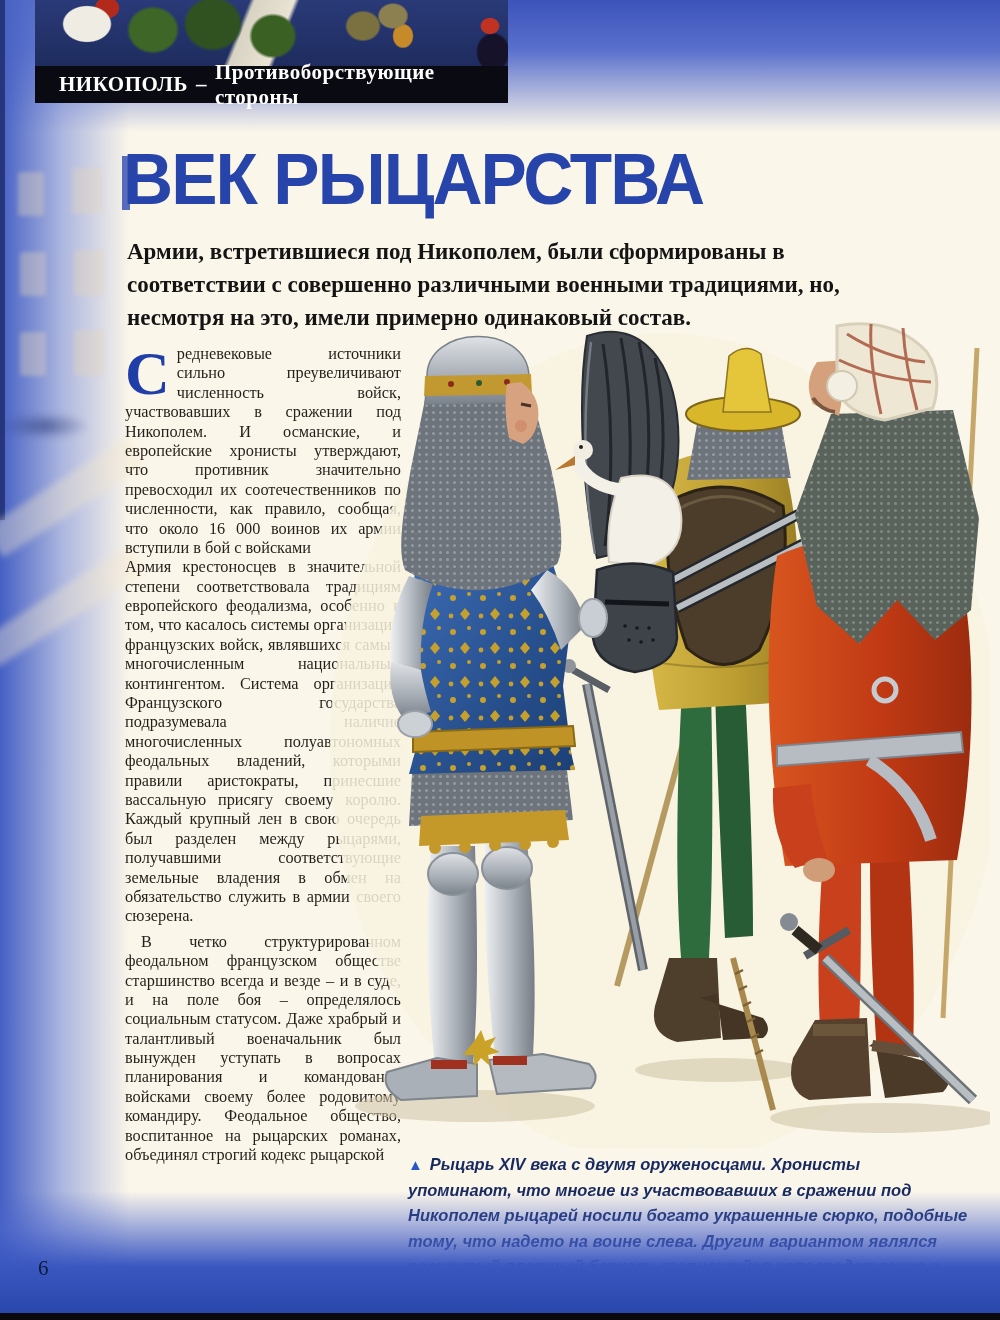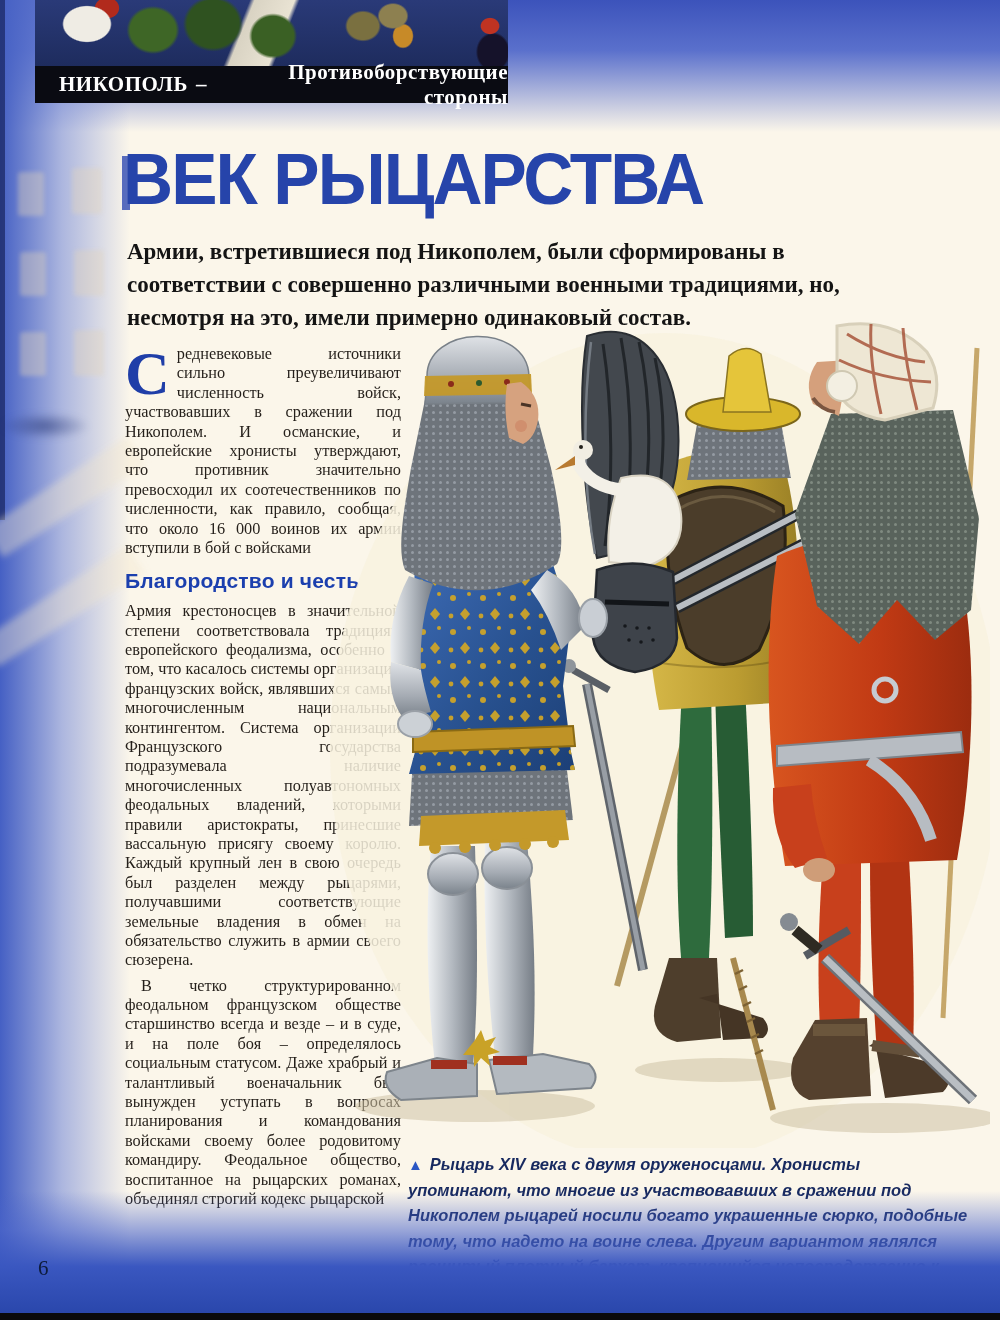--- a/index.html
+++ b/index.html
@@ -39,21 +39,21 @@
       radial-gradient(40px 38px at 238px 36px,#3a6024 52%,rgba(0,0,0,0) 60%),
       linear-gradient(112deg,rgba(0,0,0,0) 43%,#d9d3c3 44%,#e9e3d3 52%,rgba(0,0,0,0) 53%),
       radial-gradient(30px 26px at 328px 26px,#7a7040 52%,rgba(0,0,0,0) 60%),
       radial-gradient(26px 22px at 358px 16px,#8d8050 52%,rgba(0,0,0,0) 60%),
       radial-gradient(17px 20px at 368px 36px,#c78a28 55%,rgba(0,0,0,0) 63%),
       radial-gradient(15px 13px at 455px 26px,#c03322 58%,rgba(0,0,0,0) 66%),
       radial-gradient(26px 30px at 458px 52px,#15122a 58%,rgba(0,0,0,0) 66%),
       linear-gradient(180deg,#2a3a78 0%,#1e2c5e 100%);}
   .header-bar{position:absolute;left:35px;top:66px;width:473px;height:37px;background:#0a0b12;
     color:#ffffff;display:flex;align-items:center;padding-left:24px;box-sizing:border-box;
-    font-family:"Liberation Serif",serif;font-size:21px;font-weight:bold;letter-spacing:.5px;text-align:right;}
+    font-family:"Liberation Serif",serif;font-size:21px;font-weight:bold;letter-spacing:.5px;}
   .header-bar .sep{margin:0 8px;}
   .header-bar .section{}
 
   
   .title{position:absolute;left:123px;top:142px;font-family:"Liberation Sans",sans-serif;
     font-weight:bold;font-size:73px;color:#2644aa;letter-spacing:-2px;white-space:nowrap;
     transform:scaleX(.95);transform-origin:left top;line-height:1;}
   .intro{position:absolute;left:127px;top:236px;width:778px;font-family:"Liberation Serif",serif;
     font-weight:bold;font-size:23px;line-height:1.43;color:#141414;}
   .col{position:absolute;left:125px;top:344px;width:276px;color:#241f1a;
@@ -100,21 +100,20 @@
     <span class="kicker">НИКОПОЛЬ</span>
     <span class="sep">–</span>
     <span class="section">Противоборствующие стороны</span>
   </div>
 
   <div class="title">ВЕК РЫЦАРСТВА</div>
   <div class="intro">Армии, встретившиеся под Никополем, были сформированы в соответствии с совершенно различными военными традициями, но, несмотря на это, имели примерно одинаковый состав.</div>
 
   <div class="col">
     <p><span class="dropcap">С</span><span>редневековые источники сильно преувеличивают численность войск, участвовавших в сражении под Никополем. И османские, и европейские хронисты утверждают, что противник значительно превосходил их соотечественников по численности, как правило, сообщая, что около 16 000 воинов их армии вступили в бой с войсками</span></p>
-    <h3 class="subhead">Благородство и честь</h3>
     <p><span>Армия крестоносцев в значительной степени соответствовала традициям европейского феодализма, особенно в том, что касалось системы организации французских войск, являвшихся самым многочисленным национальным контингентом. Система организации Французского государства подразумевала наличие многочисленных полуавтономных феодальных владений, которыми правили аристократы, принесшие вассальную присягу своему королю. Каждый крупный лен в свою очередь был разделен между рыцарями, получавшими соответствующие земельные владения в обмен на обязательство служить в армии своего сюзерена.</span></p>
     <p class="p3"><span>В четко структурированном феодальном французском обществе старшинство всегда и везде – и в суде, и на поле боя – определялось социальным статусом. Даже храбрый и талантливый военачальник был вынужден уступать в вопросах планирования и командования войсками своему более родовитому командиру. Феодальное общество, воспитанное на рыцарских романах, объединял строгий кодекс рыцарской</span></p>
   </div>
 
   <svg class="illus" viewBox="0 0 665 830" xmlns="http://www.w3.org/2000/svg">
     <defs>
       <linearGradient id="gsteel" x1="0" y1="0" x2="1" y2="0">
         <stop offset="0" stop-color="#eef0f2"></stop>
           <stop offset=".5" stop-color="#b3b9c0"></stop>
           <stop offset="1" stop-color="#767d86"></stop>

